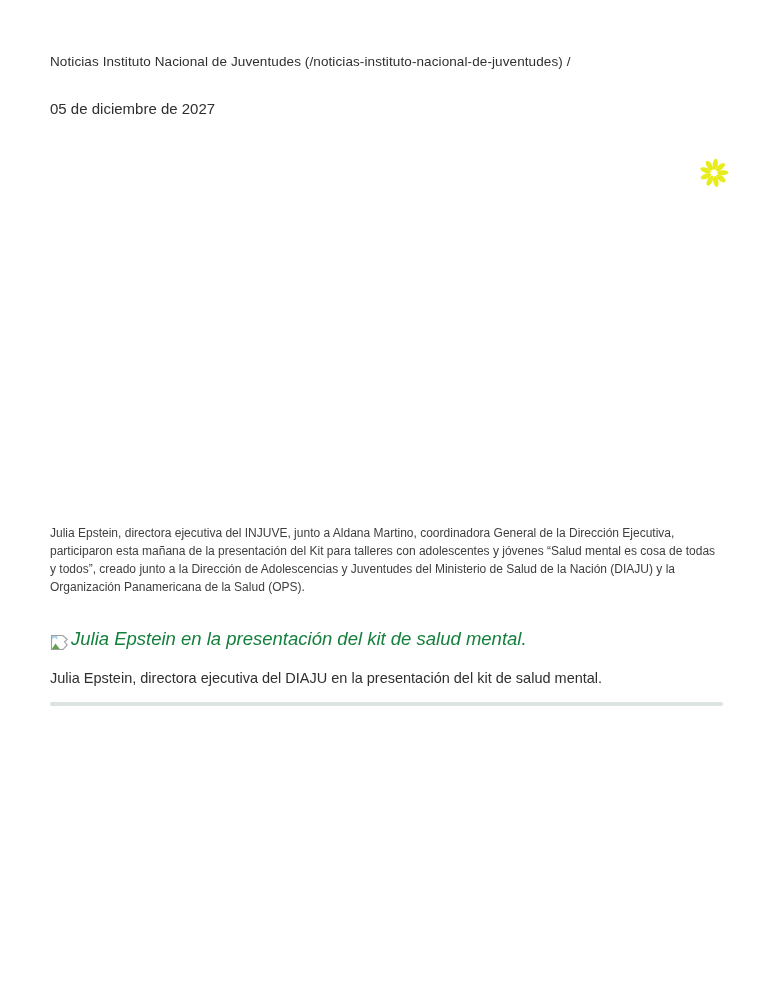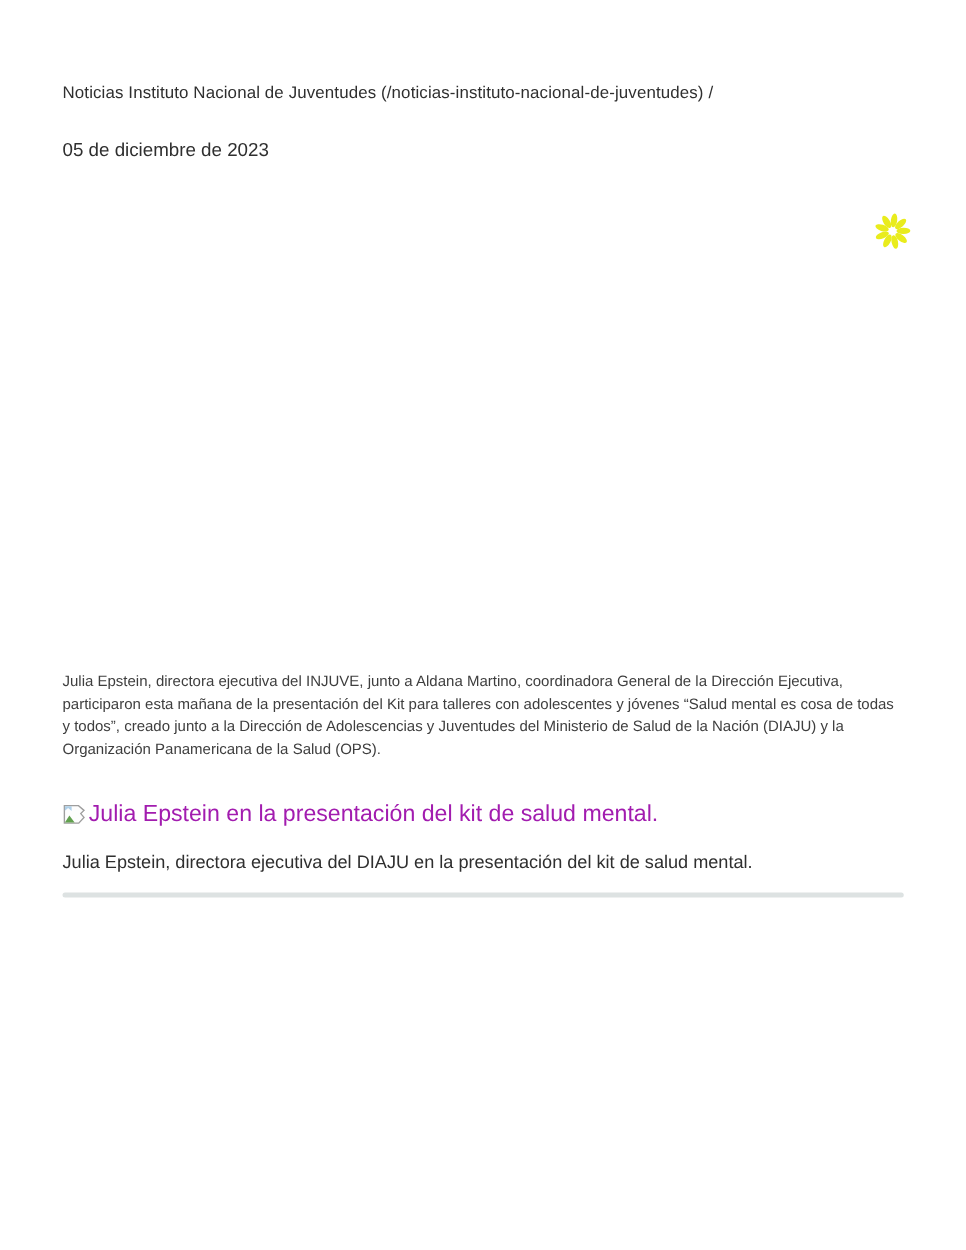--- a/index.html
+++ b/index.html
@@ -6,21 +6,21 @@
   html, body { background: #ffffff; }
   body {
     width: 773px; height: 1000px;
     overflow: hidden;
     font-family: "Liberation Sans", sans-serif;
     position: relative;
   }
   .page {
     width: 773px; height: 1000px;
     background: #ffffff;
-    padding: 12px 50px;
+    padding: 0 50px;
     position: relative;
   }
   .breadcrumb {
     padding-top: 54px;
     font-size: 13.5px;
     color: #2f2f2f;
     letter-spacing: 0.1px;
     cursor: pointer;
   }
   h1.article-title {
@@ -59,23 +59,24 @@
   }
   .article-body {
     font-size: 12px;
     line-height: 1.49;
     color: #3e3e3e;
     max-width: 670px;
   }
   .broken-image-row {
     margin-top: 31px;
     font-size: 18.5px;
-    color: #a21caf;
+    color: #15803d;
     display: flex;
-    align-items: center;
+    align-items: flex-end;
+    font-style: italic;
   }
   .broken-image-row .broken-icon { flex: 0 0 auto; margin-right: 2px; position: relative; top: 1px; }
   .image-caption {
     margin-top: 20px;
     font-size: 14.5px;
     color: #2f2f2f;
   }
   .footer-divider {
     margin-top: 16px;
     height: 4px;
@@ -86,21 +87,21 @@
 </style>
 </head>
 <body>
 
 <div class="page">
 
   <div class="breadcrumb">Noticias Instituto Nacional de Juventudes (/noticias-instituto-nacional-de-juventudes) /</div>
 
 
 
-  <div class="article-date">05 de diciembre de 2023</div>
+  <div class="article-date">05 de diciembre de 2027</div>
 
   <div class="image-loading-area">
     <svg class="spinner" viewBox="0 0 30 30">
       <g fill="#e9ec1c">
         <ellipse cx="15" cy="6.8" rx="2.4" ry="5.2" transform="rotate(8 15 15)"></ellipse>
         <ellipse cx="15" cy="6.8" rx="2.4" ry="5.2" transform="rotate(48 15 15)"></ellipse>
         <ellipse cx="15" cy="6.8" rx="2.4" ry="5.2" transform="rotate(88 15 15)"></ellipse>
         <ellipse cx="15" cy="6.8" rx="2.4" ry="5.2" transform="rotate(128 15 15)"></ellipse>
         <ellipse cx="15" cy="6.8" rx="2.4" ry="5.2" transform="rotate(168 15 15)"></ellipse>
         <ellipse cx="15" cy="6.8" rx="2.4" ry="5.2" transform="rotate(208 15 15)"></ellipse>

